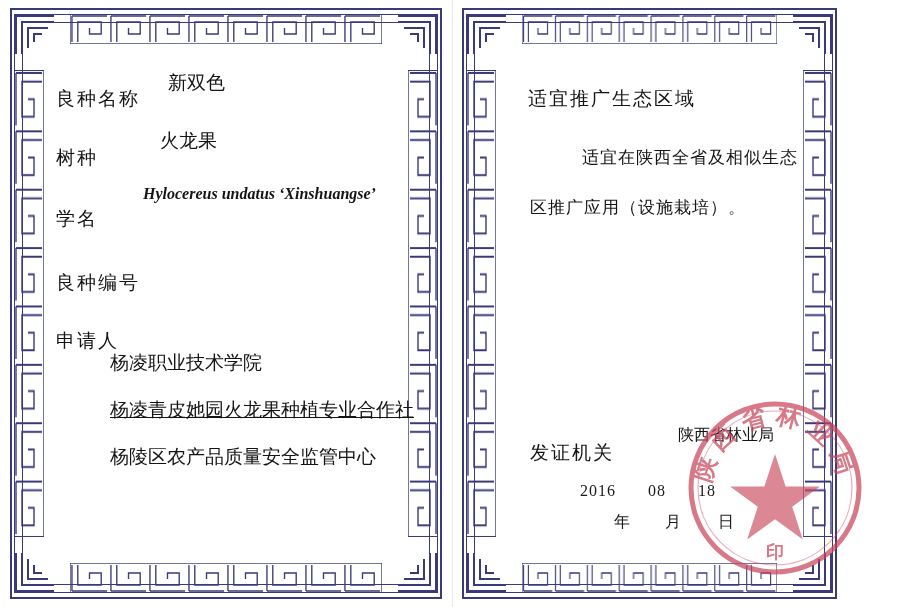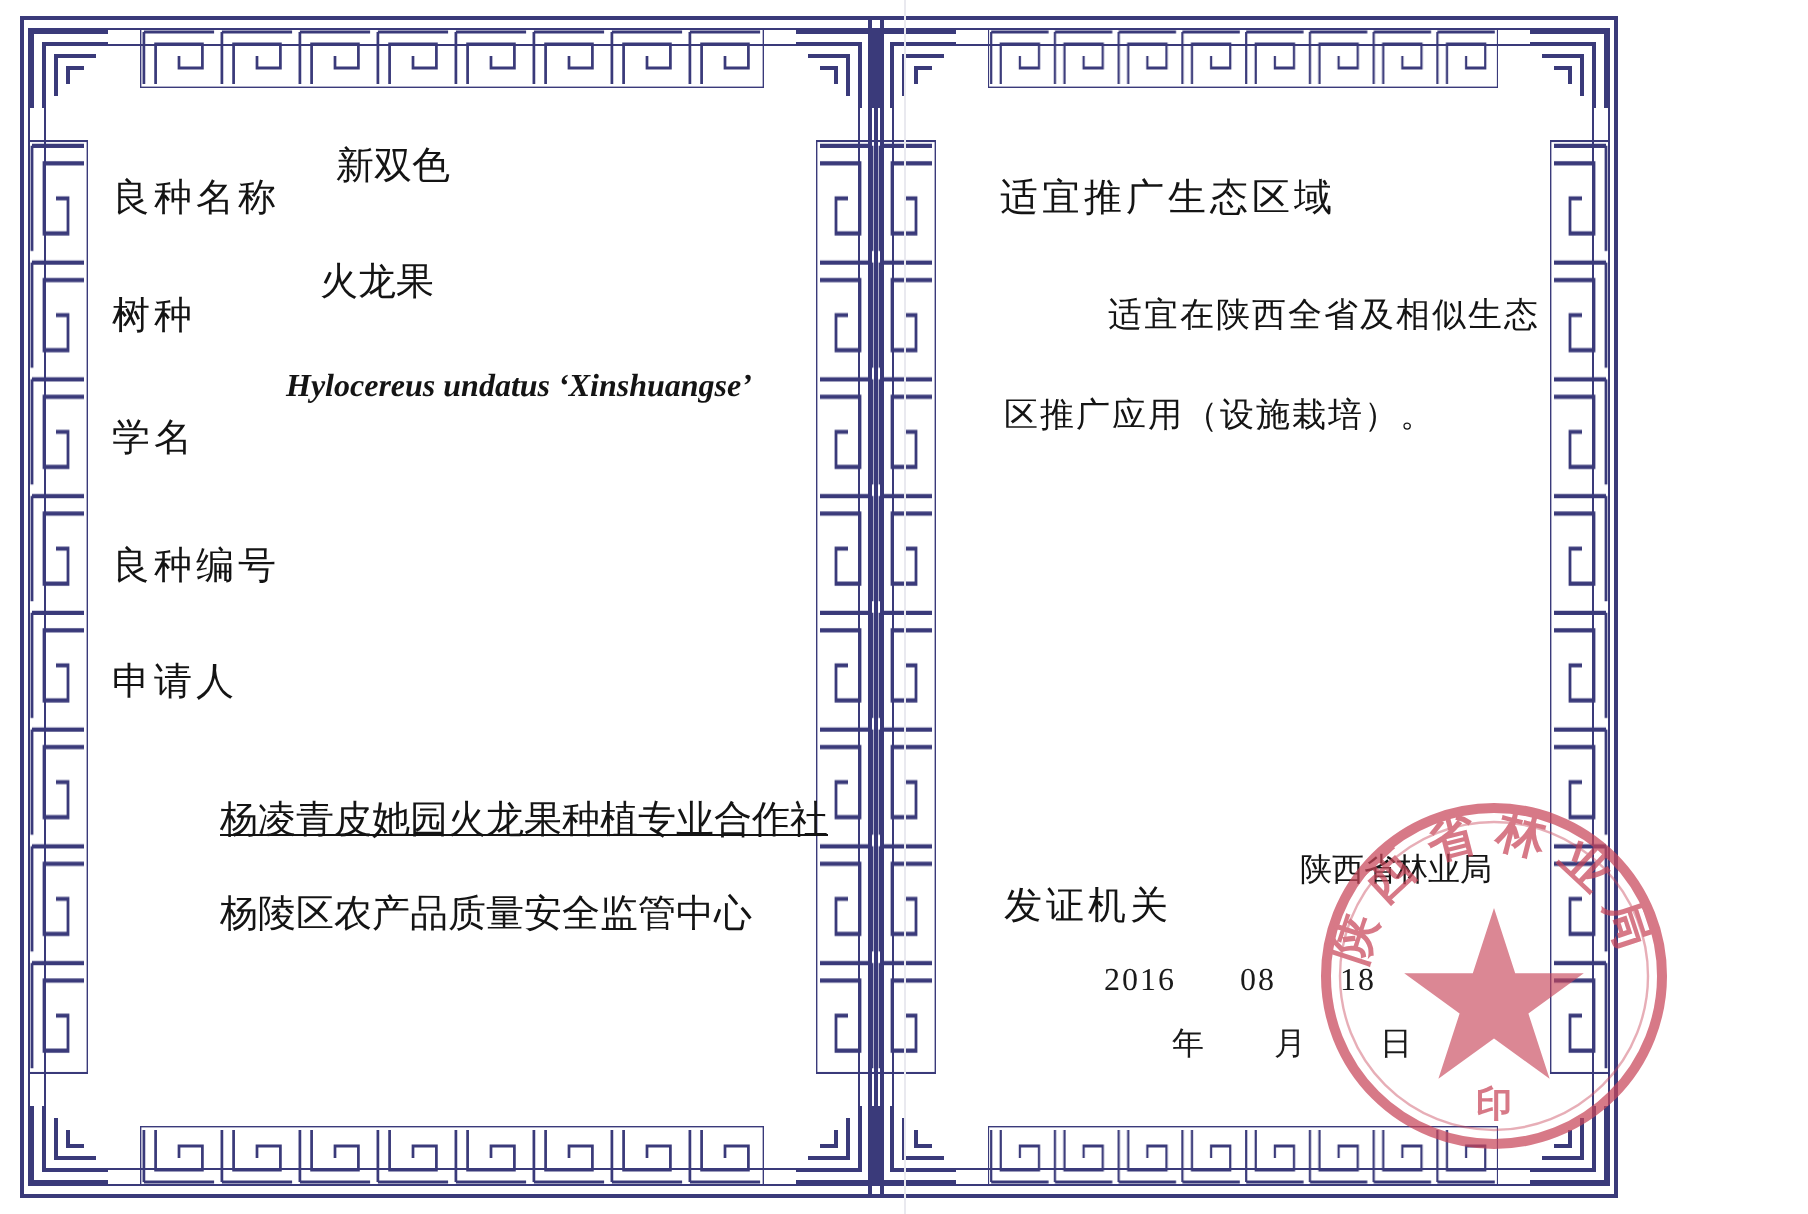--- a/index.html
+++ b/index.html
@@ -20,21 +20,21 @@
     height: 607px;
   }
   
   .page {
     position: absolute;
     top: 0;
     height: 607px;
     box-sizing: border-box;
   }
   .page-left  { left: 0;   width: 452px; }
-  .page-right { left: 424px; width: 395px; }
+  .page-right { left: 452px; width: 395px; }
 
   
   .border-frame {
     position: absolute;
     top: 8px;
     left: 10px;
     right: 10px;
     bottom: 8px;
     border: 2px solid #3a3a7a;
   }
@@ -245,20 +245,21 @@
 
       <div class="abs label lbl-species">树种</div>
       <div class="abs value value-hand val-species">火龙果</div>
 
       <div class="abs label lbl-sciname">学名</div>
       <div class="abs value val-sciname">Hylocereus undatus ‘Xinshuangse’</div>
 
       <div class="abs label lbl-code">良种编号</div>
 
       <div class="abs label lbl-applicant">申请人</div>
+      <div class="abs value value-hand val-app1">杨凌职业技术学院</div>
       <div class="abs value value-hand val-app2">杨凌青皮她园火龙果种植专业合作社</div>
       <div class="abs value value-hand val-app3">杨陵区农产品质量安全监管中心</div>
     </div>
   </div>
 
   <div class="page page-right">
     <div class="border-frame"></div>
     <div class="border-mid"></div>
     <div class="border-inner"></div>
 

